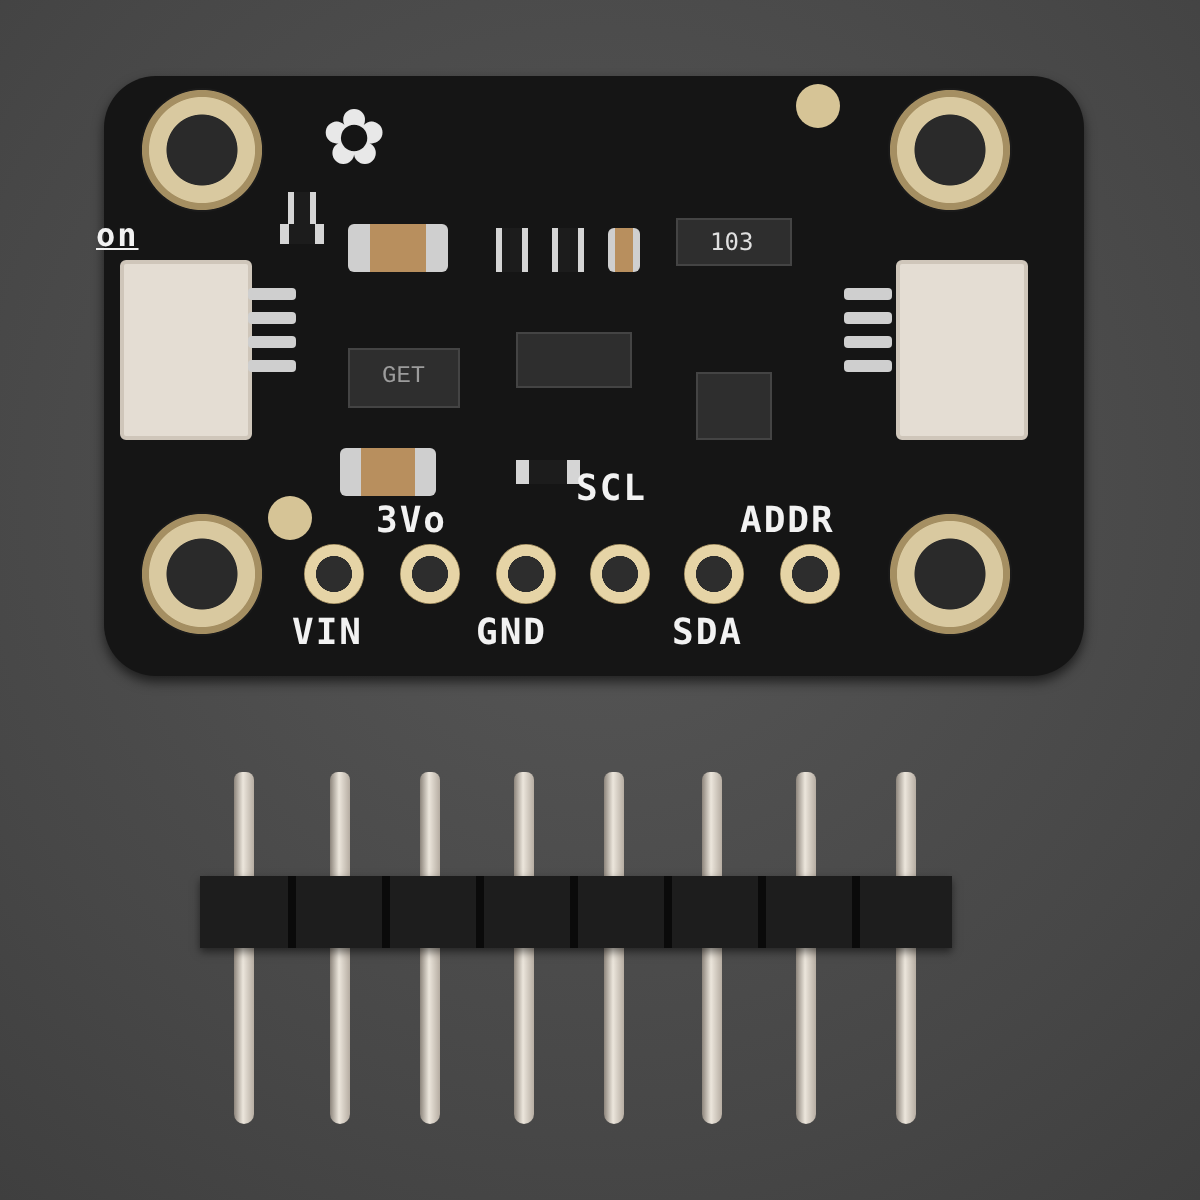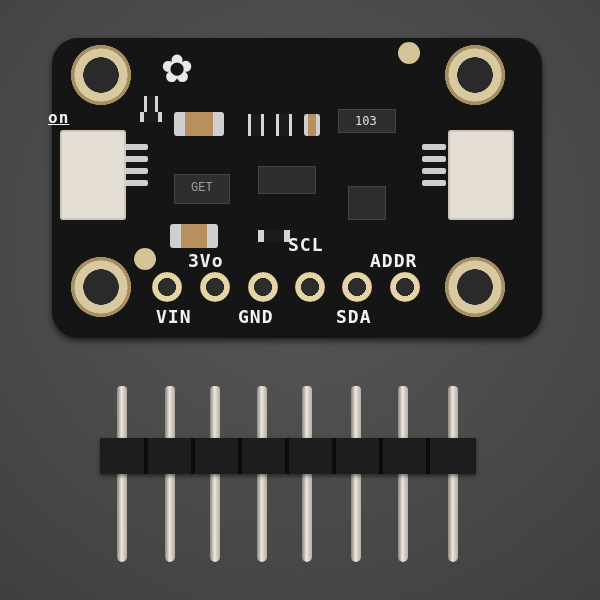--- a/index.html
+++ b/index.html
@@ -80,21 +80,21 @@
   <div class="pad" style="left:100px;top:234px;"></div>
   <div class="pad" style="left:148px;top:234px;"></div>
   <div class="pad" style="left:196px;top:234px;"></div>
   <div class="pad" style="left:243px;top:234px;"></div>
   <div class="pad" style="left:290px;top:234px;"></div>
   <div class="pad" style="left:338px;top:234px;"></div>
 
   <div class="label pin-label" style="left:136px;top:212px;">3Vo</div>
   <div class="label pin-label" style="left:236px;top:196px;">SCL</div>
   <div class="label pin-label" style="left:318px;top:212px;text-align:center;">ADDR</div>
-  <div class="label pin-label" style="left:94px;top:268px;margin-left:10px;">VIN</div>
+  <div class="label pin-label" style="left:94px;top:268px;">VIN</div>
   <div class="label pin-label" style="left:186px;top:268px;">GND</div>
   <div class="label pin-label" style="left:284px;top:268px;">SDA</div>
 </div>
 
 <div class="hpin" style="left:117px;"></div>
 <div class="hpin" style="left:165px;"></div>
 <div class="hpin" style="left:210px;"></div>
 <div class="hpin" style="left:257px;"></div>
 <div class="hpin" style="left:302px;"></div>
 <div class="hpin" style="left:351px;"></div>

